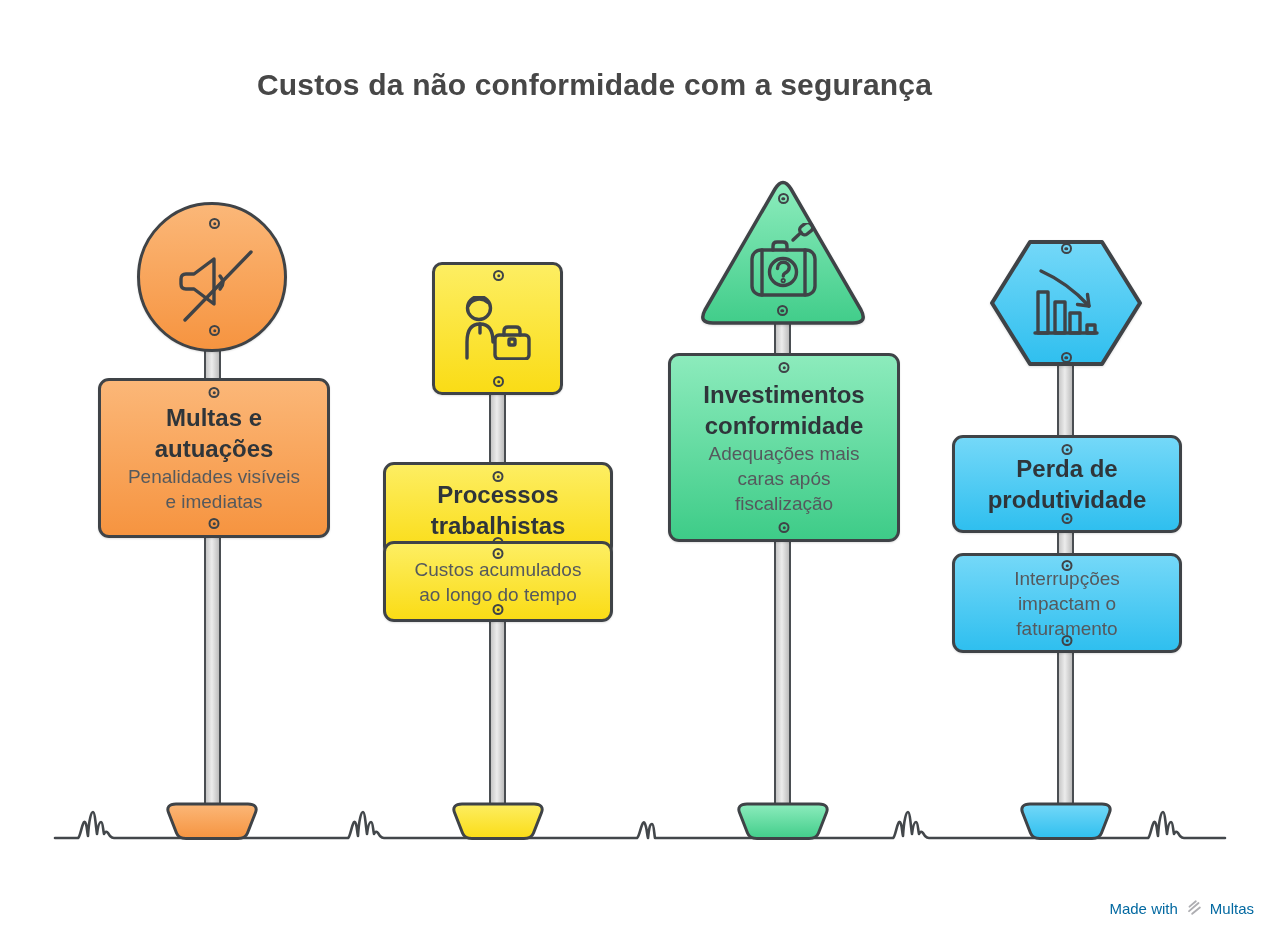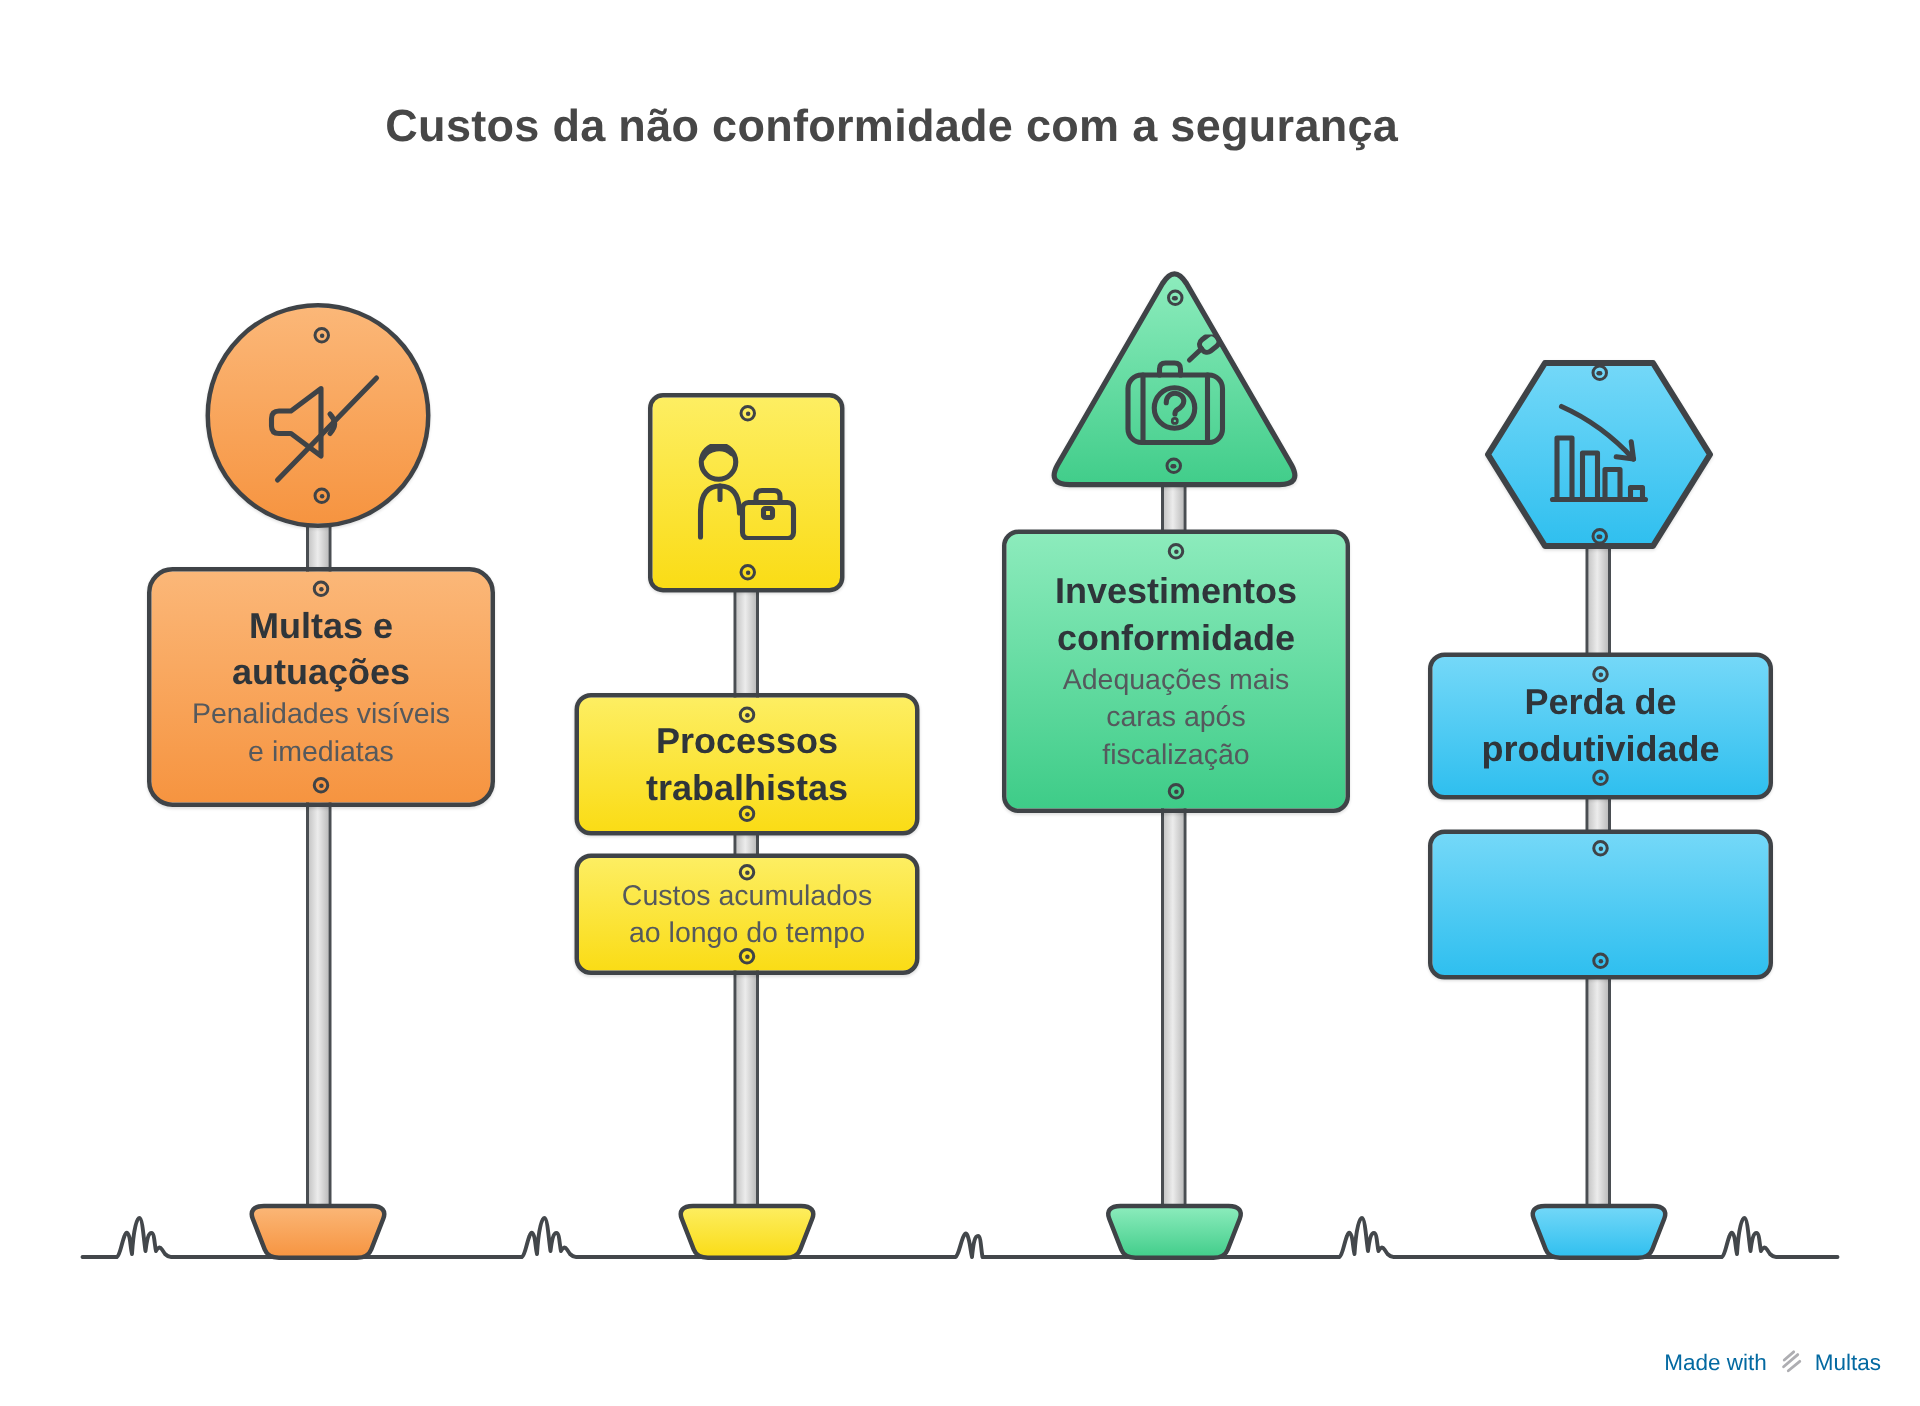--- a/index.html
+++ b/index.html
@@ -17,21 +17,21 @@
     background:linear-gradient(90deg,#c7c7c7 0%,#ececec 45%,#bdbdbd 100%);
     border:2px solid #4a4e52;border-radius:2px;
   }
   .board{
     position:absolute;box-sizing:border-box;z-index:3;
     border:3px solid #3f4347;border-radius:11px;
     display:flex;flex-direction:column;align-items:center;justify-content:center;
     text-align:center;padding:12px 14px;
     box-shadow:0 1px 2px rgba(0,0,0,.12);
   }
-  .g-orange{background:linear-gradient(180deg,#fbb778 0%,#f69440 100%);border-radius:17px;}
+  .g-orange{background:linear-gradient(180deg,#fbb778 0%,#f69440 100%);}
   .g-yellow{background:linear-gradient(180deg,#fdee62 0%,#fadc16 100%);justify-content:center;}
   .g-green {background:linear-gradient(180deg,#8cebbc 0%,#3ecc88 100%);}
   .g-blue  {background:linear-gradient(180deg,#74d8f8 0%,#2fbfef 100%);}
   .heading{font-size:24px;line-height:31px;font-weight:bold;color:#2f353a;white-space:pre-line;}
   .desc{font-size:19px;line-height:25px;color:#55595d;white-space:pre-line;}
   .heading + .desc{}
   .shape-circle{
     position:absolute;left:137px;top:202px;width:150px;height:150px;border-radius:50%;
     box-sizing:border-box;border:3.5px solid #3f4347;z-index:3;
     box-shadow:0 1px 2px rgba(0,0,0,.12);
@@ -148,21 +148,21 @@
       <path d="M40,39 v-4 q0,-4 4,-4 h8 q4,0 4,4 v4"></path>
       <rect x="45" y="43" width="6" height="6" rx="1.2"></rect>
     </svg>
 
     <div class="board g-yellow" style="left:383px;top:462px;width:230px;height:95px;">
       <span class="rivet bt"></span>
       <div class="heading">Processos
 trabalhistas</div>
       <span class="rivet bb"></span>
     </div>
-    <div class="board g-yellow" style="left:383px;top:569px;width:230px;height:81px;">
+    <div class="board g-yellow" style="left:383px;top:541px;width:230px;height:81px;">
       <span class="rivet bt" style="top:4px;"></span>
       <div class="desc">Custos acumulados
 ao longo do tempo</div>
       <span class="rivet bb" style="bottom:4px;"></span>
     </div>
 
     <svg class="base-svg" style="left:448px;" viewBox="0 0 100 40">
       <path d="M14,3 H86 C93,3 95.5,6.5 93.5,11.5 L85.5,32 C84,36 80.5,37.5 76,37.5 H24 C19.5,37.5 16,36 14.5,32 L6.5,11.5 C4.5,6.5 7,3 14,3 Z" fill="url(#gradYellow)" stroke="#3f4347" stroke-width="3"></path>
     </svg>
   </div>
@@ -220,20 +220,23 @@
     </svg>
 
     <div class="board g-blue" style="left:952px;top:435px;width:230px;height:98px;">
       <span class="rivet bt"></span>
       <div class="heading">Perda de
 produtividade</div>
       <span class="rivet bb"></span>
     </div>
     <div class="board g-blue" style="left:952px;top:553px;width:230px;height:100px;">
       <span class="rivet bt" style="top:4px;"></span>
+      <div class="desc">Interrupções
+impactam o
+faturamento</div>
       <span class="rivet bb" style="bottom:4px;"></span>
     </div>
 
     <svg class="base-svg" style="left:1016px;" viewBox="0 0 100 40">
       <path d="M14,3 H86 C93,3 95.5,6.5 93.5,11.5 L85.5,32 C84,36 80.5,37.5 76,37.5 H24 C19.5,37.5 16,36 14.5,32 L6.5,11.5 C4.5,6.5 7,3 14,3 Z" fill="url(#gradBlue)" stroke="#3f4347" stroke-width="3"></path>
     </svg>
   </div>
 
   <div class="footer">
     <span>Made with</span>

